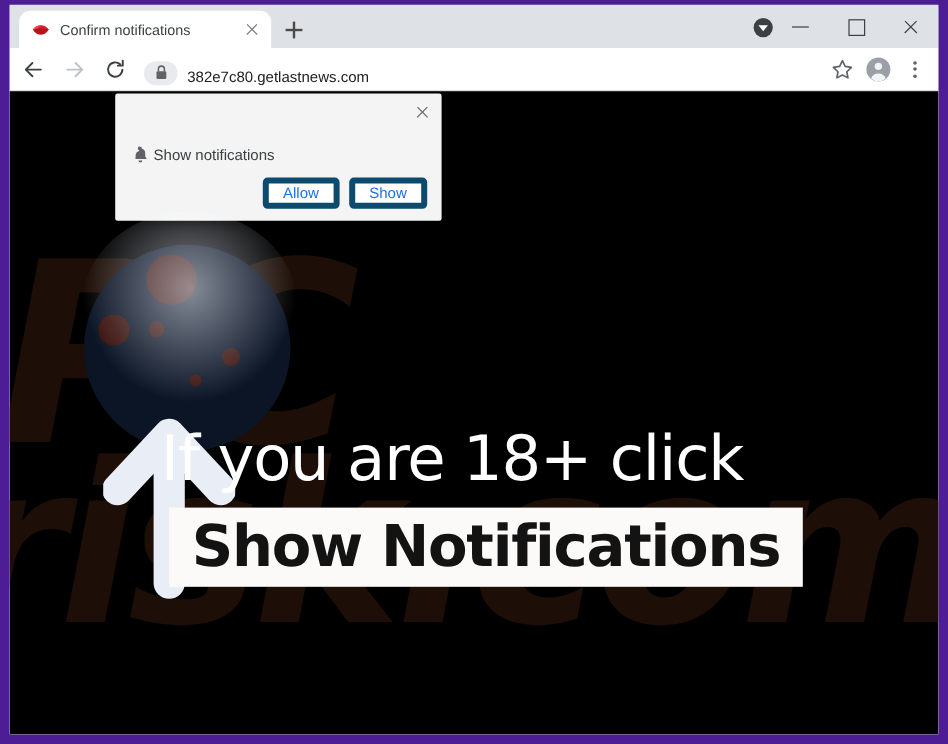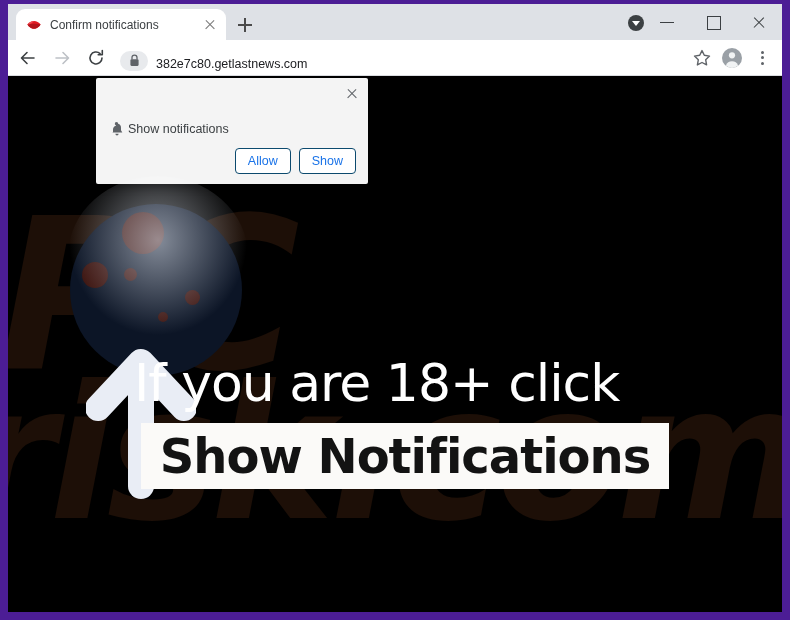--- a/index.html
+++ b/index.html
@@ -335,21 +335,21 @@
   #perm-buttons {
     position: absolute;
     right: 12px; bottom: 10px;
     display: flex;
     gap: 8px;
   }
   .perm-btn {
     min-width: 54px;
     height: 26px;
     padding: 0 12px;
-    border: 1px solid #0c4a6e;
+    border: 5px solid #0c4a6e;
     border-radius: 4px;
     background: #ffffff;
     color: #1a73e8;
     font-size: 12.5px;
     font-family: "Liberation Sans", sans-serif;
     display: flex;
     align-items: center;
     justify-content: center;
   }
 </style>

